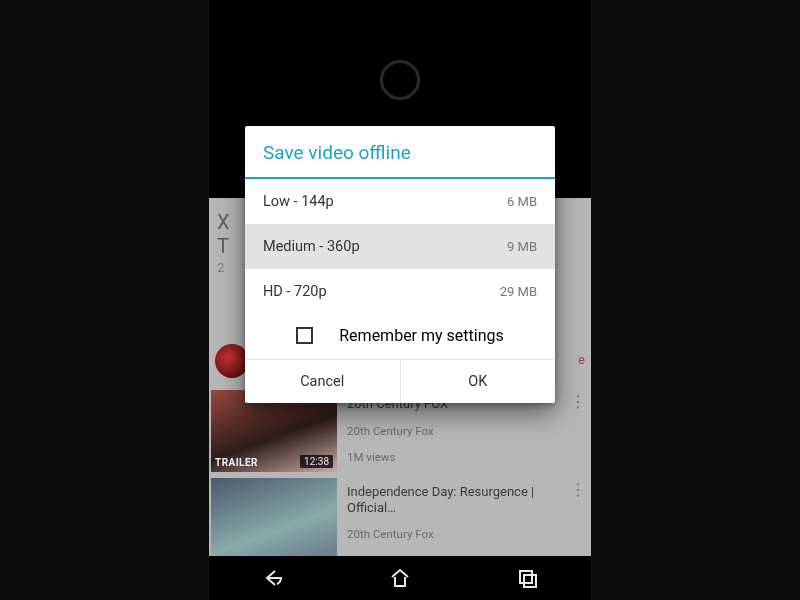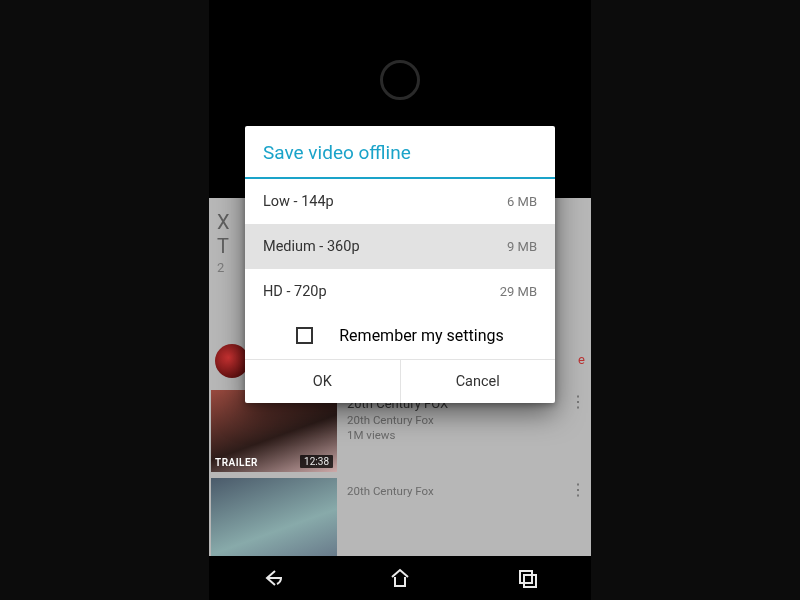--- a/index.html
+++ b/index.html
@@ -52,21 +52,21 @@
   .thumb.t1 { background: linear-gradient(160deg,#9a4a3f 0%, #2d1c19 55%, #caa 100%); }
   .thumb.t1::after{
     content:""; position:absolute; left:4px; bottom:4px; color:#fff;
   }
   .thumb .tag {
     position:absolute; left:4px; bottom:4px; color:#fff; font-size:10px; letter-spacing:0.5px; font-weight:600;
   }
   .thumb.t2 { background: linear-gradient(160deg,#4a5a6a,#8aa 60%, #678 100%); }
   .vmeta {
     flex: 1; padding: 6px 8px 0 10px; color: #474747;
-    display:flex; flex-direction:column; gap:1px;
+    display:flex; flex-direction:column; gap:12px;
   }
   .vmeta .title { font-size: 13px; color:#3a3a3a; line-height:1.2; }
   .vmeta .sub { font-size: 11.5px; color:#6a6a6a; }
   .kebab {
     width: 26px; display:flex; align-items:flex-start; justify-content:center; padding-top:10px;
     color:#6a6a6a; font-size:16px; letter-spacing:0;
   }
   .kebab span{ line-height:4px; }
   
   .peek {
@@ -148,20 +148,21 @@
         <div class="sub">1M views</div>
       </div>
       <div class="kebab">
           <span>⋮</span>
         </div>
     </div>
 
     <div class="bg-row r2">
       <div class="thumb t2"></div>
       <div class="vmeta">
+        <div class="title">Independence Day: Resurgence | Official…</div>
         <div class="sub">20th Century Fox</div>
       </div>
       <div class="kebab">
           <span>⋮</span>
         </div>
     </div>
 
     <div class="dialog">
       <div class="dlg-title">Save video offline</div>
       <div class="dlg-div"></div>
@@ -178,22 +179,22 @@
         <span>HD - 720p</span>
         <span class="size">29 MB</span>
       </div>
 
       <div class="remember-wrap">
         <span class="cb"></span>
         <span>Remember my settings</span>
       </div>
 
       <div class="dlg-buttons">
+        <div class="btn">Cancel</div>
         <div class="btn">OK</div>
-        <div class="btn">Cancel</div>
       </div>
     </div>
 
     <div class="navbar">
       <div class="nav-icon">
         <svg viewBox="0 0 24 24">
             <path d="M14 5 L6 12 L14 19 M6 12 H20 C20 12 20 16 16 18"></path>
           </svg>
       </div>
       <div class="nav-icon">

